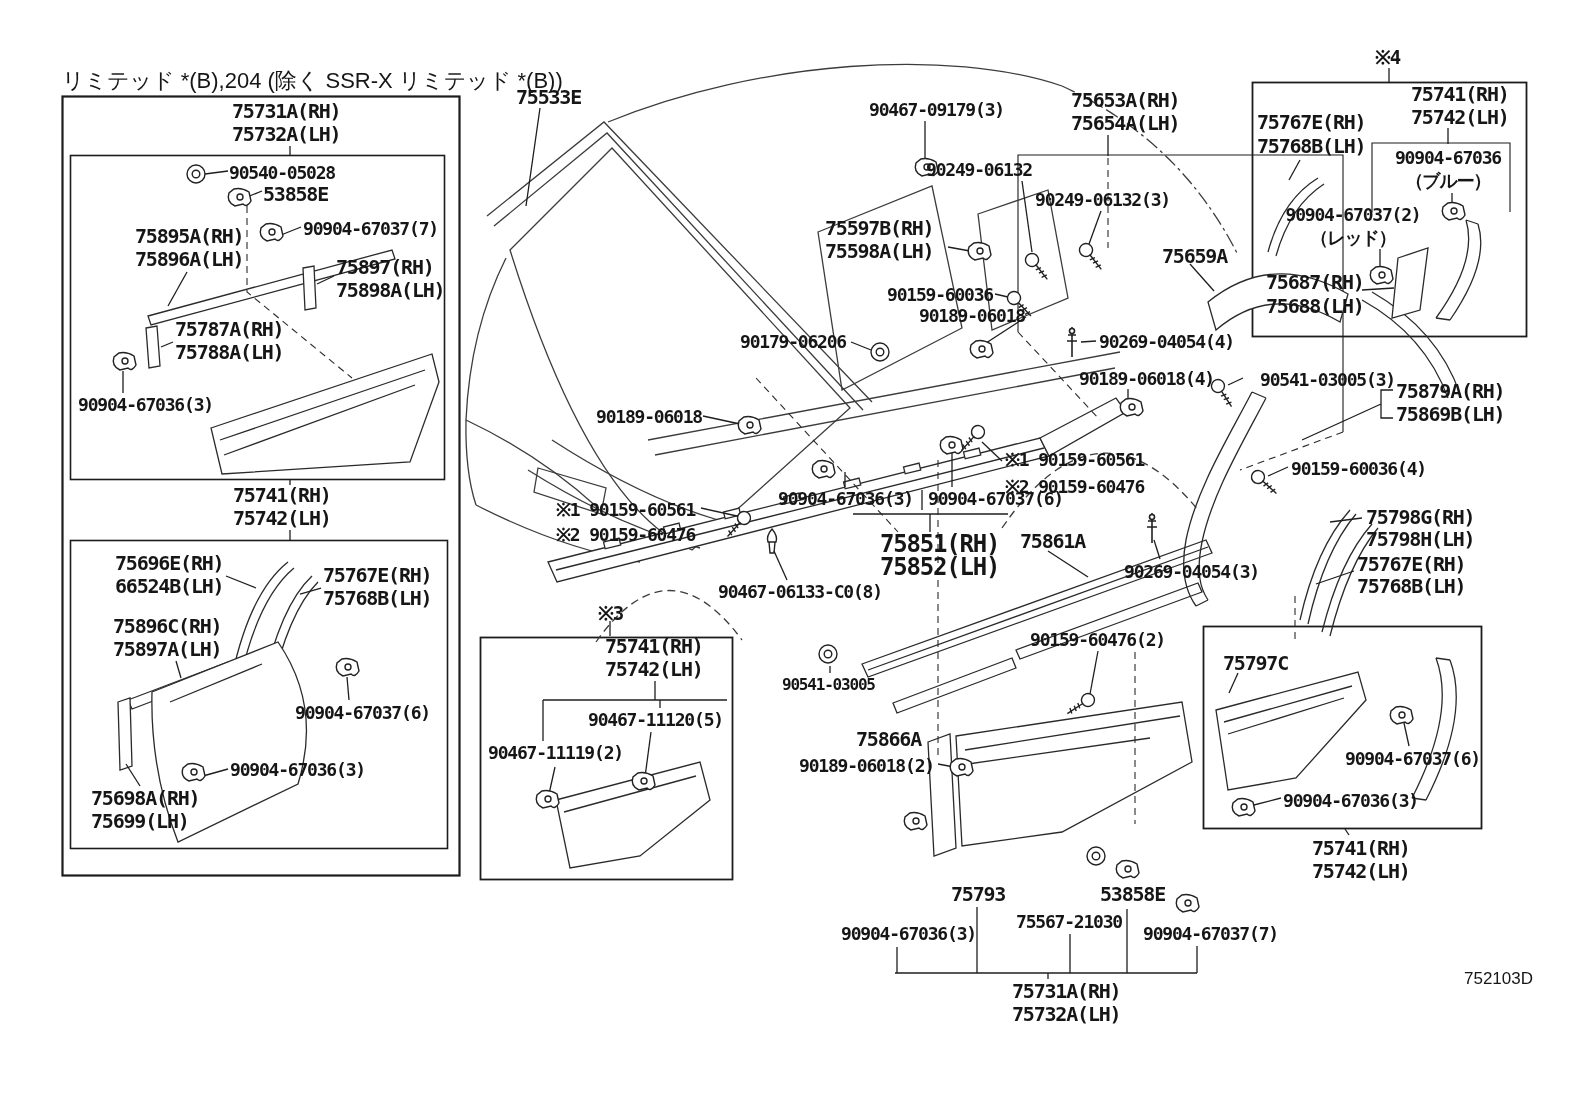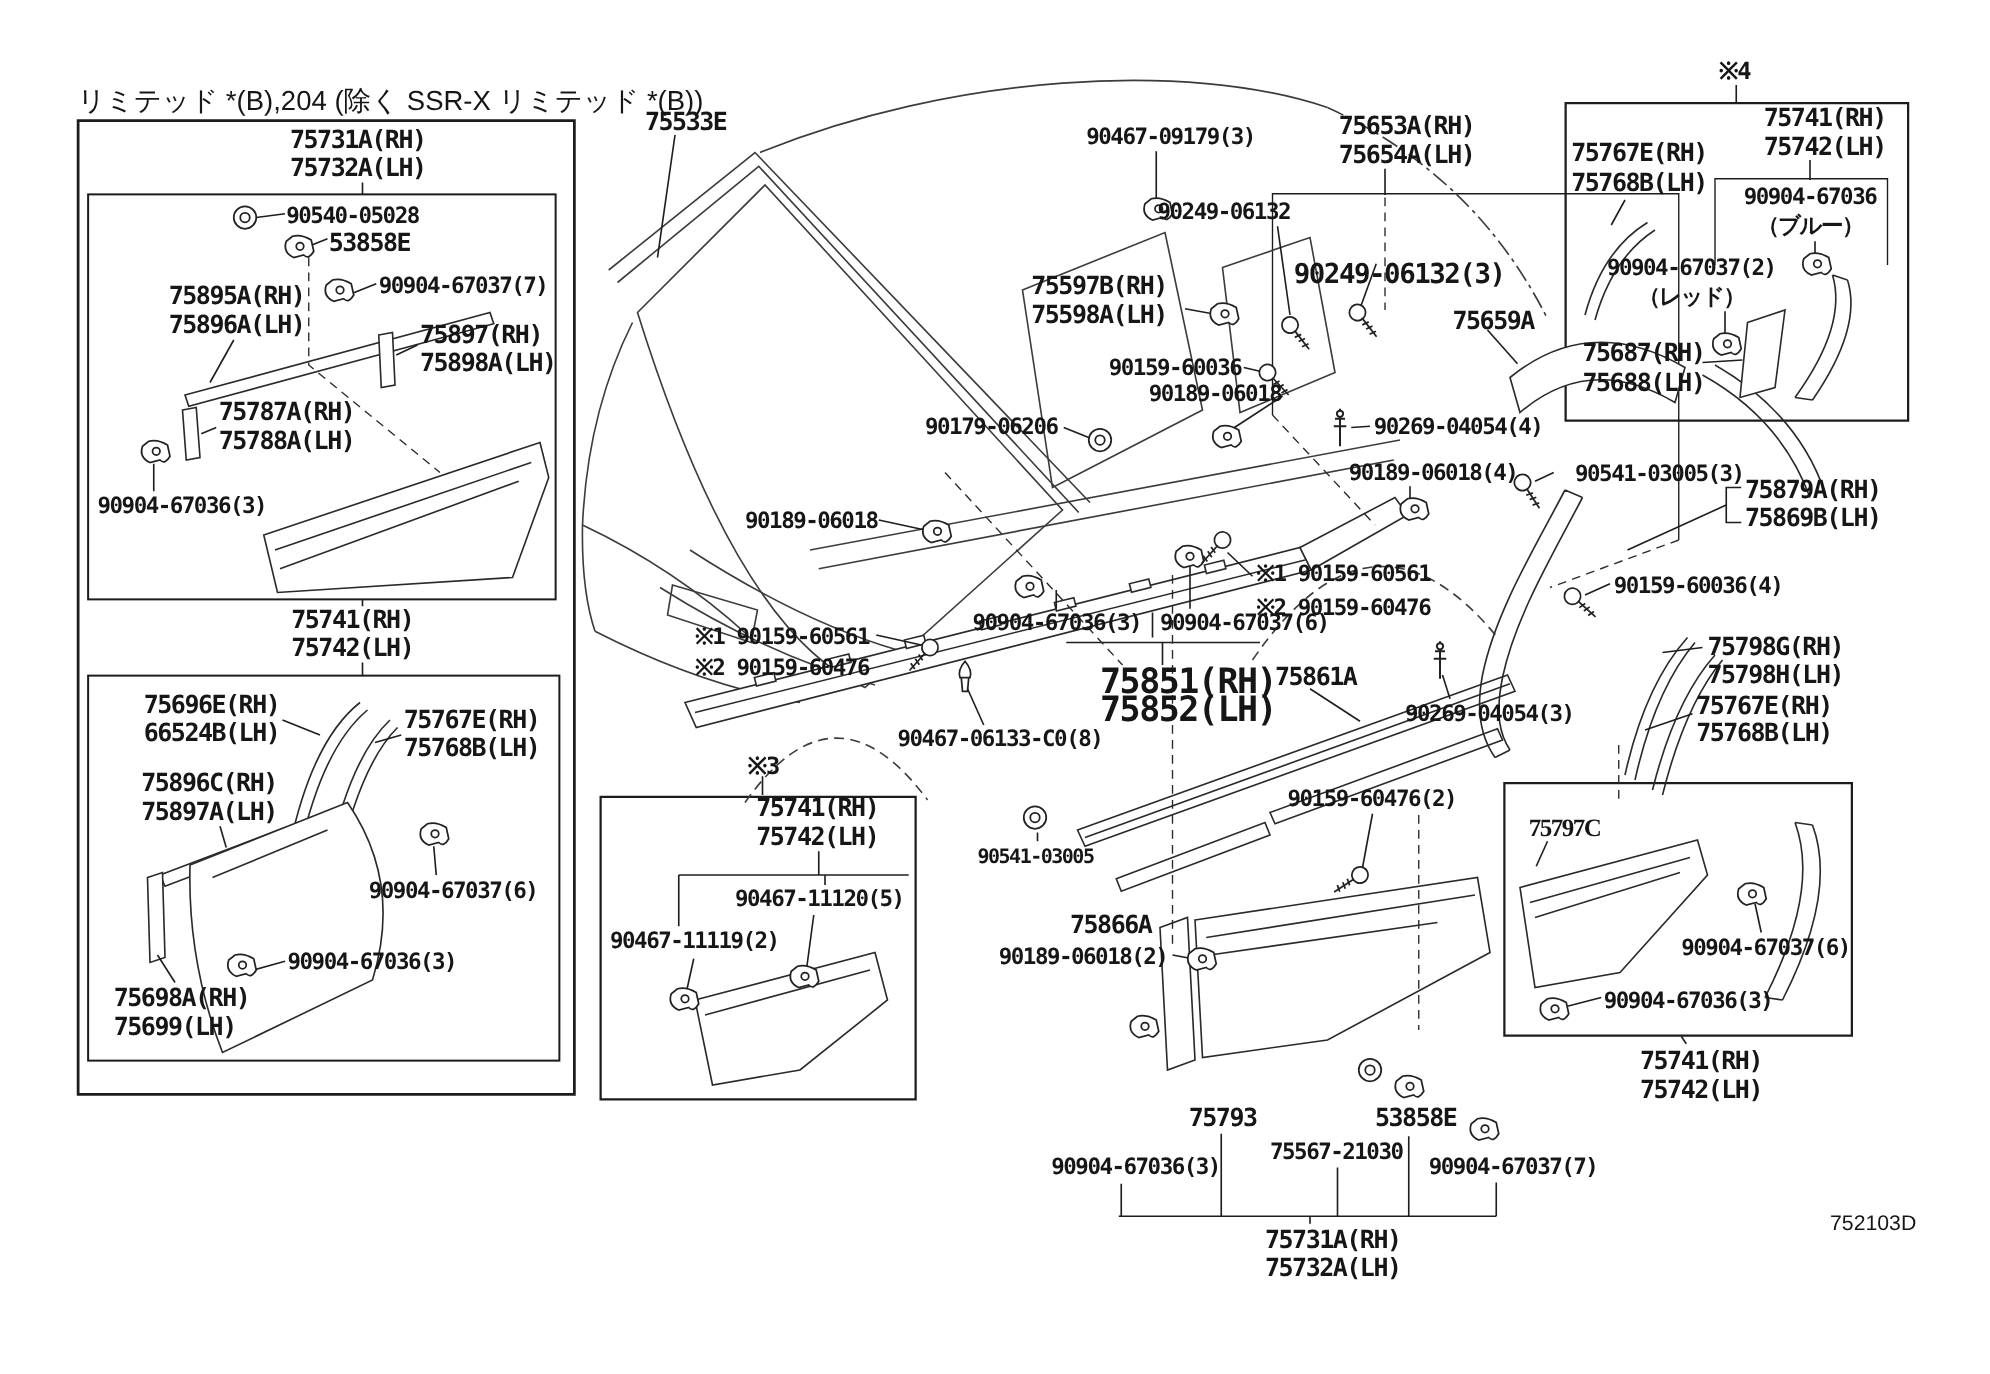--- a/index.html
+++ b/index.html
@@ -277,21 +277,21 @@
 75897A(LH)</div>
       <div class="lbl" style="left: 295px; top: 702px; font-size: 18px;">90904-67037(6)</div>
       <div class="lbl" style="left: 230px; top: 759px; font-size: 18px;">90904-67036(3)</div>
       <div class="lbl" style="left: 91px; top: 787px; font-size: 20px; line-height: 23px;">75698A(RH)
 75699(LH)</div>
       <div class="lbl" style="left: 516px; top: 86px; font-size: 20px;">75533E</div>
       <div class="lbl" style="left: 869px; top: 99px; font-size: 18px;">90467-09179(3)</div>
       <div class="lbl" style="left: 1071px; top: 89px; font-size: 20px; line-height: 23px;">75653A(RH)
 75654A(LH)</div>
       <div class="lbl" style="left: 926px; top: 159px; font-size: 18px;">90249-06132</div>
-      <div class="lbl" style="left: 1035px; top: 189px; font-size: 22px; margin-top: 20px;">90249-06132(3)</div>
+      <div class="lbl" style="left: 1035px; top: 189px; font-size: 18px;">90249-06132(3)</div>
       <div class="lbl" style="left: 825px; top: 217px; font-size: 20px; line-height: 23px;">75597B(RH)
 75598A(LH)</div>
       <div class="lbl" style="left: 887px; top: 284px; font-size: 18px;">90159-60036</div>
       <div class="lbl" style="left: 919px; top: 305px; font-size: 18px;">90189-06018</div>
       <div class="lbl" style="left: 1162px; top: 245px; font-size: 20px;">75659A</div>
       <div class="lbl" style="left: 740px; top: 331px; font-size: 18px;">90179-06206</div>
       <div class="lbl" style="left: 1099px; top: 331px; font-size: 18px;">90269-04054(4)</div>
       <div class="lbl" style="left: 1079px; top: 368px; font-size: 18px;">90189-06018(4)</div>
       <div class="lbl" style="left: 1246px; top: 369px; font-size: 18px; margin-left: 14px;">90541-03005(3)</div>
       <div class="lbl" style="left: 1396px; top: 380px; font-size: 20px; line-height: 23px;">75879A(RH)
@@ -299,35 +299,35 @@
       <div class="lbl" style="left: 596px; top: 406px; font-size: 18px;">90189-06018</div>
       <div class="lbl" style="left: 1005px; top: 446px; font-size: 18px; line-height: 27px;">※1 90159-60561
 ※2 90159-60476</div>
       <div class="lbl" style="left: 1291px; top: 458px; font-size: 18px;">90159-60036(4)</div>
       <div class="lbl" style="left: 556px; top: 497px; font-size: 18px; line-height: 25px;">※1 90159-60561
 ※2 90159-60476</div>
       <div class="lbl" style="left: 1366px; top: 506px; font-size: 20px; line-height: 22px;">75798G(RH)
 75798H(LH)</div>
       <div class="lbl" style="left: 1357px; top: 553px; font-size: 20px; line-height: 22px;">75767E(RH)
 75768B(LH)</div>
-      <div class="lbl" style="left: 880px; top: 533px; font-size: 28px; line-height: 23px;">75851(RH)
+      <div class="lbl" style="left: 880px; top: 533px; font-size: 24px; line-height: 23px;">75851(RH)
 75852(LH)</div>
       <div class="lbl" style="left: 1020px; top: 530px; font-size: 20px;">75861A</div>
       <div class="lbl" style="left: 718px; top: 581px; font-size: 18px;">90467-06133-C0(8)</div>
       <div class="lbl" style="left: 1124px; top: 561px; font-size: 18px;">90269-04054(3)</div>
       <div class="lbl" style="left: 598px; top: 602px; font-size: 19px;">※3</div>
       <div class="lbl" style="left: 605px; top: 635px; font-size: 20px; line-height: 23px;">75741(RH)
 75742(LH)</div>
       <div class="lbl" style="left: 1030px; top: 629px; font-size: 18px;">90159-60476(2)</div>
       <div class="lbl" style="left: 782px; top: 674px; font-size: 16px;">90541-03005</div>
       <div class="lbl" style="left: 588px; top: 709px; font-size: 18px;">90467-11120(5)</div>
       <div class="lbl" style="left: 488px; top: 742px; font-size: 18px;">90467-11119(2)</div>
       <div class="lbl" style="left: 856px; top: 728px; font-size: 20px;">75866A</div>
       <div class="lbl" style="left: 799px; top: 755px; font-size: 18px;">90189-06018(2)</div>
-      <div class="lbl" style="left: 1223px; top: 652px; font-size: 20px; font-family: Liberation Serif, serif;">75797C</div>
+      <div class="lbl" style="left: 1223px; top: 652px; font-size: 20px;">75797C</div>
       <div class="lbl" style="left: 778px; top: 488px; font-size: 18px;">90904-67036(3)</div>
       <div class="lbl" style="left: 928px; top: 488px; font-size: 18px;">90904-67037(6)</div>
       <div class="lbl" style="left: 1345px; top: 748px; font-size: 18px;">90904-67037(6)</div>
       <div class="lbl" style="left: 1283px; top: 790px; font-size: 18px;">90904-67036(3)</div>
       <div class="lbl" style="left: 1312px; top: 837px; font-size: 20px; line-height: 23px;">75741(RH)
 75742(LH)</div>
       <div class="lbl" style="left: 951px; top: 883px; font-size: 20px;">75793</div>
       <div class="lbl" style="left: 1100px; top: 883px; font-size: 20px;">53858E</div>
       <div class="lbl" style="left: 1016px; top: 911px; font-size: 18px;">75567-21030</div>
       <div class="lbl" style="left: 841px; top: 923px; font-size: 18px;">90904-67036(3)</div>

